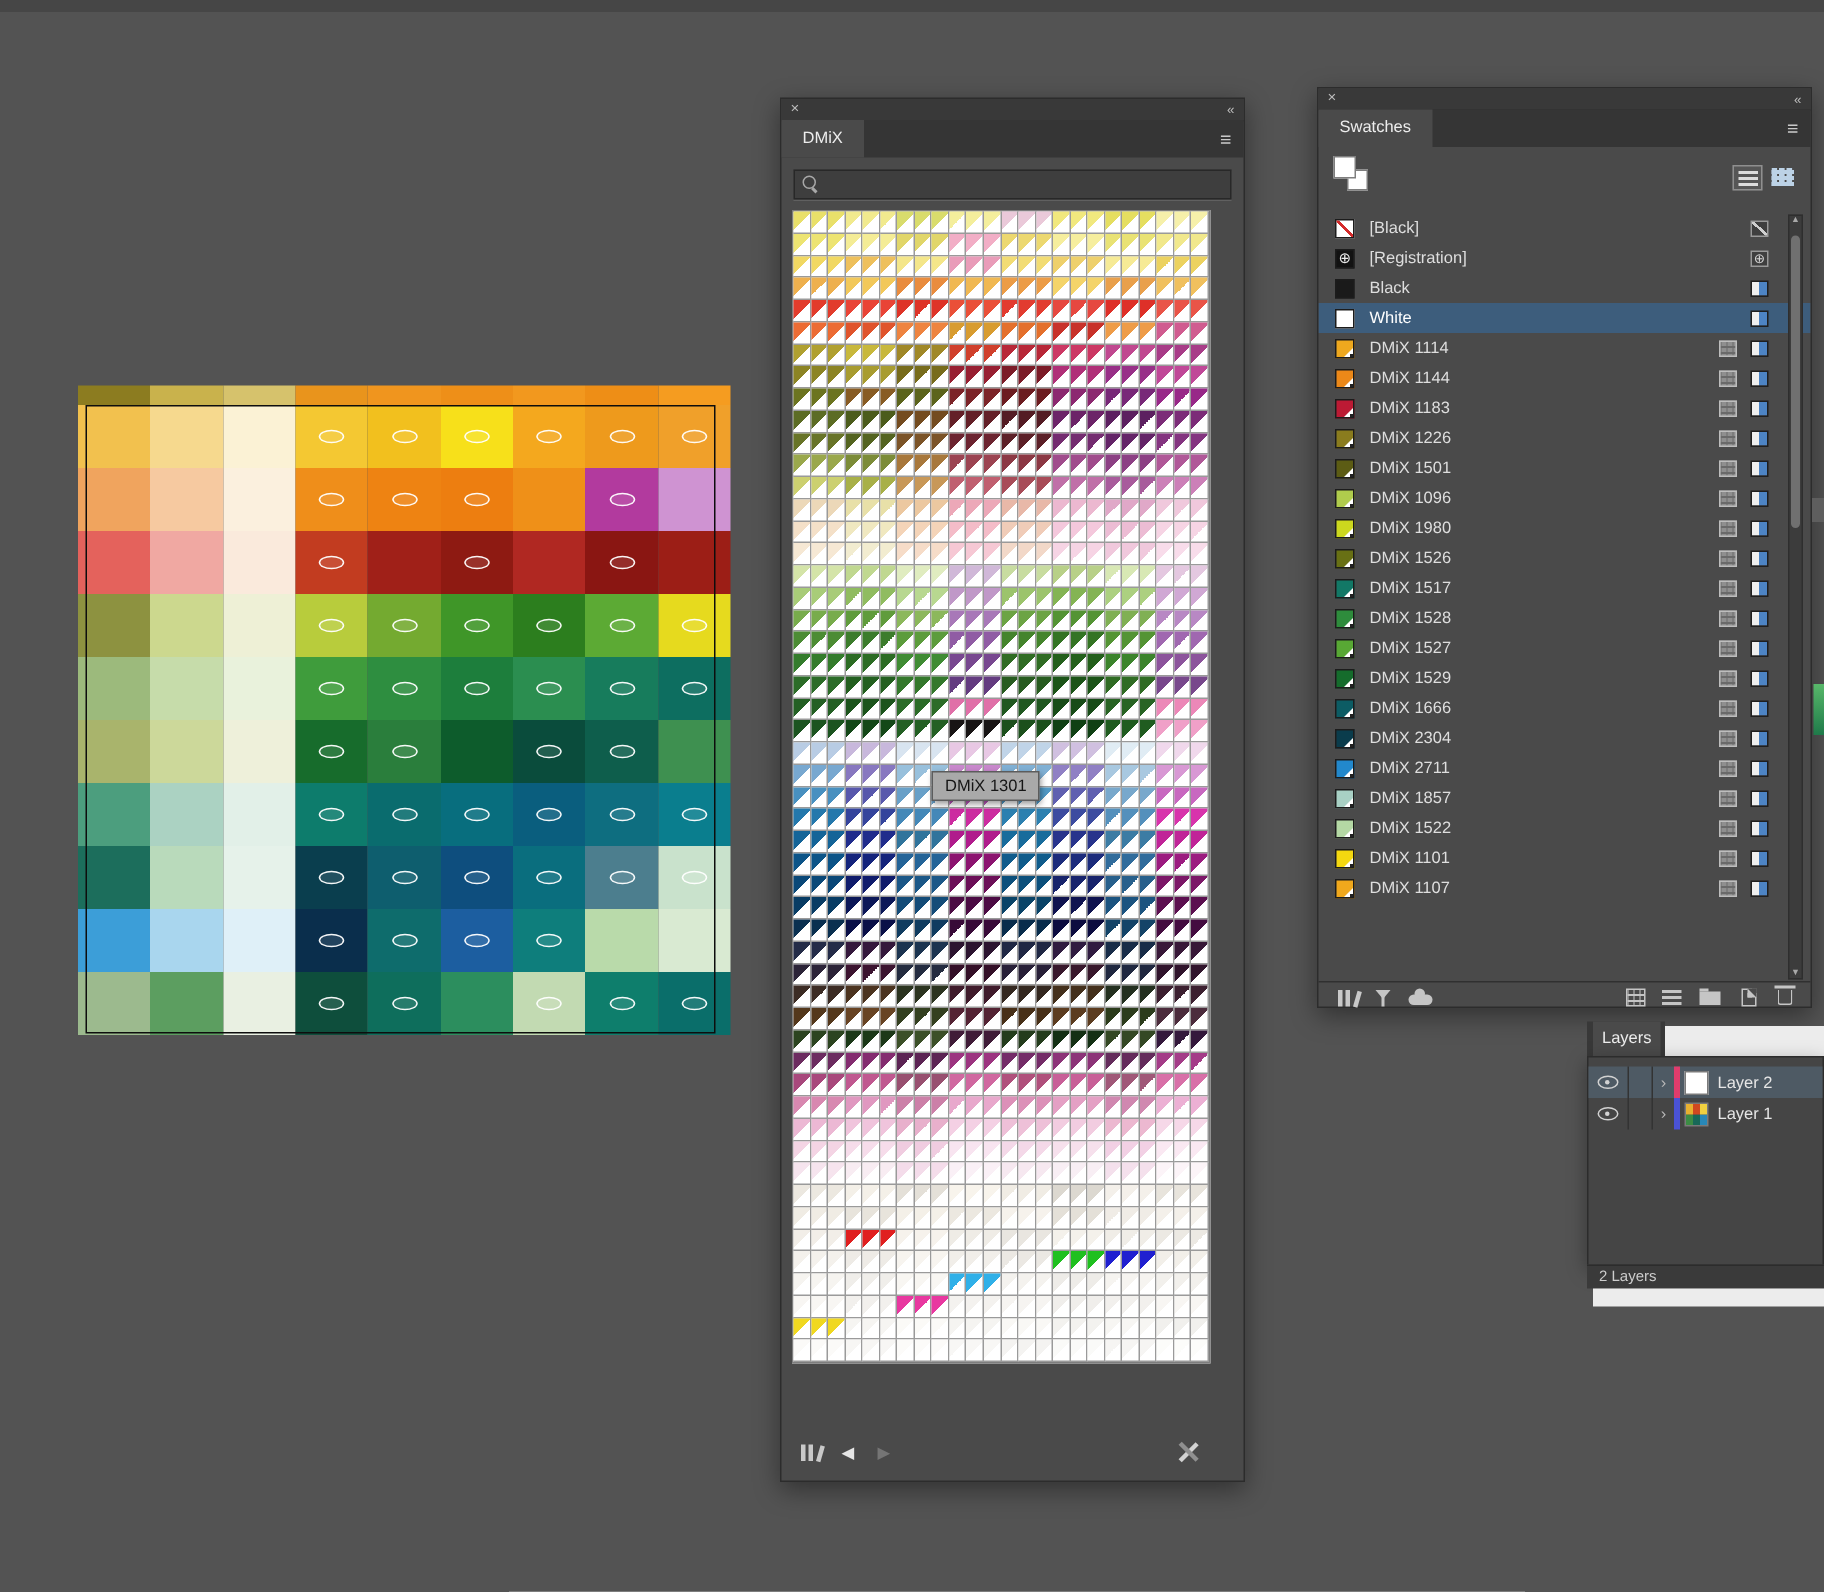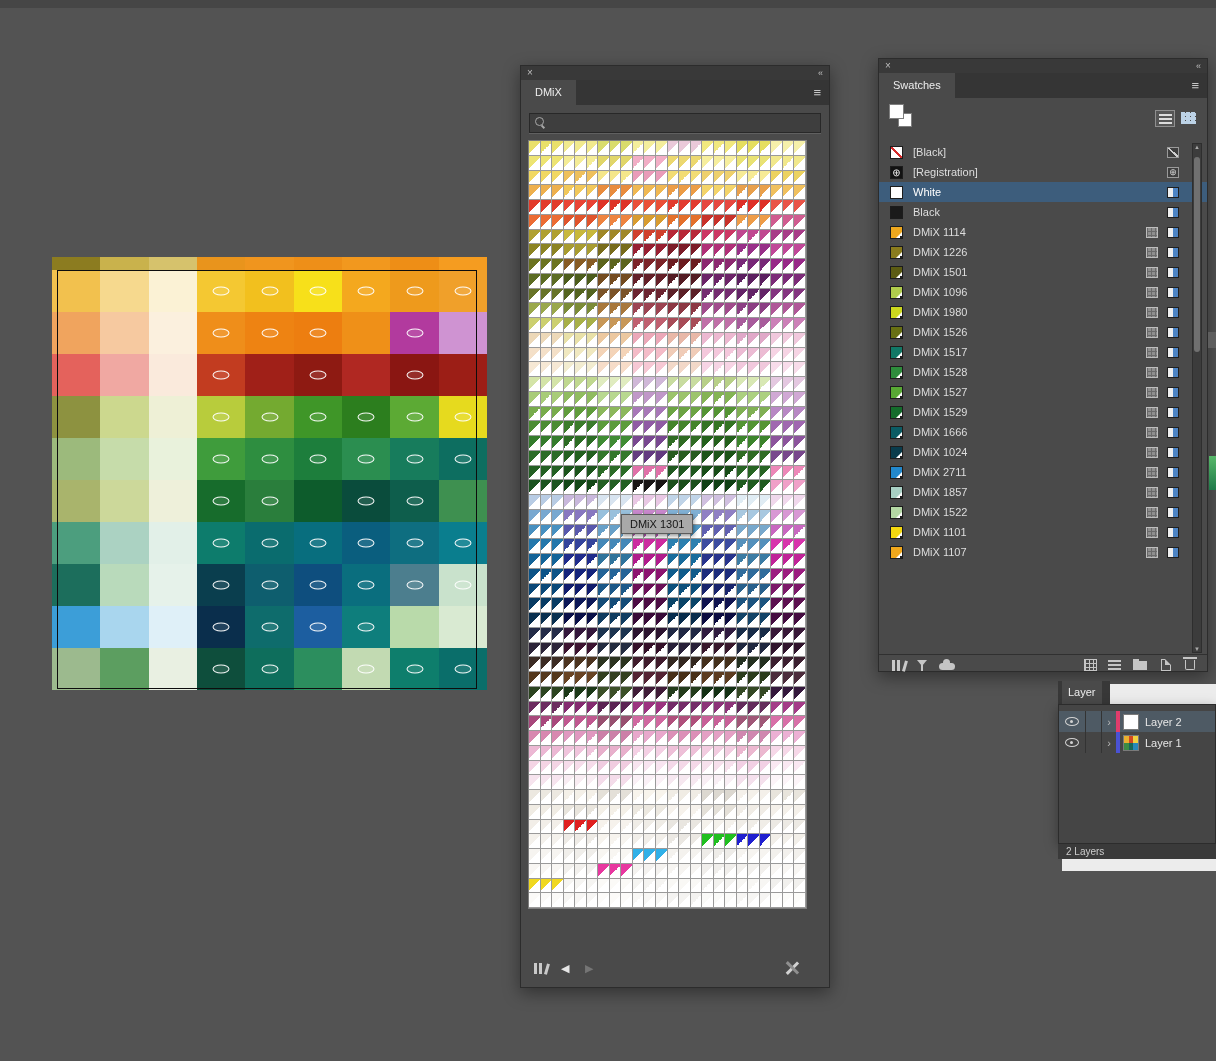--- a/index.html
+++ b/index.html
@@ -1578,43 +1578,59 @@
             <span class="mini-ic ic-none"></span>
           </span>
         </div>
         <div class="sw-row">
           <span class="chip chip-reg">⊕</span>
           <span class="sw-name">[Registration]</span>
           <span class="row-icons">
             <span class="mini-ic ic-reg">⊕</span>
           </span>
         </div>
+        <div class="sw-row">
+          <span class="chip" style="background: rgb(26, 26, 26);"></span>
+          <span class="sw-name">Black</span>
+          <span class="row-icons">
+            <span class="mini-ic ic-mode"></span>
+          </span>
+        </div>
         <div class="sw-row selected">
           <span class="chip" style="background: rgb(255, 255, 255);"></span>
           <span class="sw-name">White</span>
           <span class="row-icons">
             <span class="mini-ic ic-mode"></span>
           </span>
         </div>
         <div class="sw-row">
-          <span class="chip" style="background: rgb(26, 26, 26);"></span>
-          <span class="sw-name">Black</span>
-          <span class="row-icons">
-            <span class="mini-ic ic-mode"></span>
-          </span>
-        </div>
-        <div class="sw-row">
           <span class="chip chip-spot" style="background: rgb(238, 168, 30);"></span>
           <span class="sw-name">DMiX 1114</span>
           <span class="row-icons">
             <span class="mini-ic ic-lib"></span>
             <span class="mini-ic ic-mode"></span>
           </span>
         </div>
         <div class="sw-row">
+          <span class="chip chip-spot" style="background: rgb(236, 136, 24);"></span>
+          <span class="sw-name">DMiX 1144</span>
+          <span class="row-icons">
+            <span class="mini-ic ic-lib"></span>
+            <span class="mini-ic ic-mode"></span>
+          </span>
+        </div>
+        <div class="sw-row">
+          <span class="chip chip-spot" style="background: rgb(188, 26, 52);"></span>
+          <span class="sw-name">DMiX 1183</span>
+          <span class="row-icons">
+            <span class="mini-ic ic-lib"></span>
+            <span class="mini-ic ic-mode"></span>
+          </span>
+        </div>
+        <div class="sw-row">
           <span class="chip chip-spot" style="background: rgb(138, 124, 30);"></span>
           <span class="sw-name">DMiX 1226</span>
           <span class="row-icons">
             <span class="mini-ic ic-lib"></span>
             <span class="mini-ic ic-mode"></span>
           </span>
         </div>
         <div class="sw-row">
           <span class="chip chip-spot" style="background: rgb(92, 92, 20);"></span>
           <span class="sw-name">DMiX 1501</span>
@@ -1682,21 +1698,21 @@
         <div class="sw-row">
           <span class="chip chip-spot" style="background: rgb(12, 92, 100);"></span>
           <span class="sw-name">DMiX 1666</span>
           <span class="row-icons">
             <span class="mini-ic ic-lib"></span>
             <span class="mini-ic ic-mode"></span>
           </span>
         </div>
         <div class="sw-row">
           <span class="chip chip-spot" style="background: rgb(10, 60, 76);"></span>
-          <span class="sw-name">DMiX 1024</span>
+          <span class="sw-name">DMiX 2304</span>
           <span class="row-icons">
             <span class="mini-ic ic-lib"></span>
             <span class="mini-ic ic-mode"></span>
           </span>
         </div>
         <div class="sw-row">
           <span class="chip chip-spot" style="background: rgb(34, 136, 204);"></span>
           <span class="sw-name">DMiX 2711</span>
           <span class="row-icons">
             <span class="mini-ic ic-lib"></span>
@@ -1749,21 +1765,21 @@
       <span class="icon-opts"></span>
       <span class="icon-folder"></span>
       <span class="icon-new"></span>
       <span class="icon-trash"></span>
     </div>
   </div>
 
   <div id="layers-wrap">
     <div id="frag-right" class="frag"></div>
     <div id="layers-tabzone">
-      <span id="layers-tab">Layer</span>
+      <span id="layers-tab">Layers</span>
     </div>
     <div id="layers-body">
       <div style="height:6px"></div>
       <div id="layer-rows">
           <div class="layer-row selected">
             <span class="cell-eye">
               <span class="eye"></span>
             </span>
             <span class="cell-lock"></span>
             <span class="lyr-chev">›</span>

